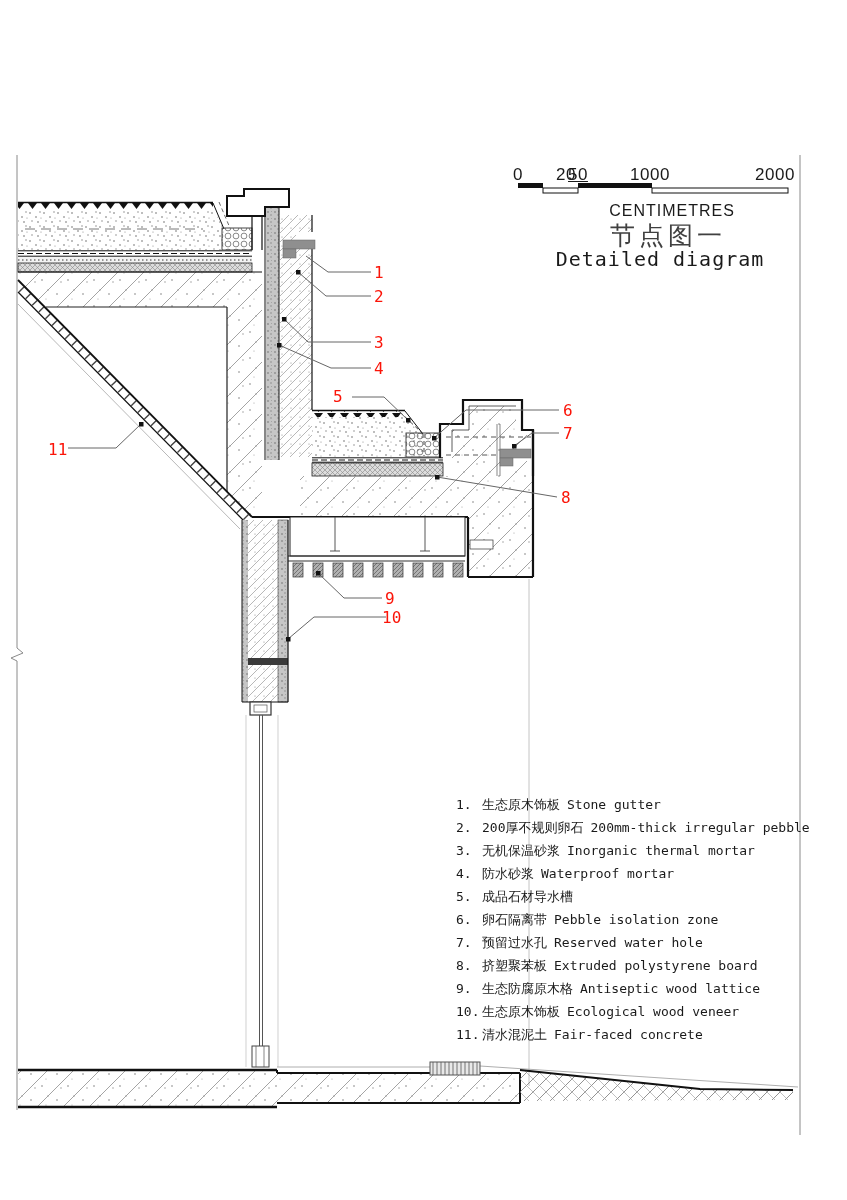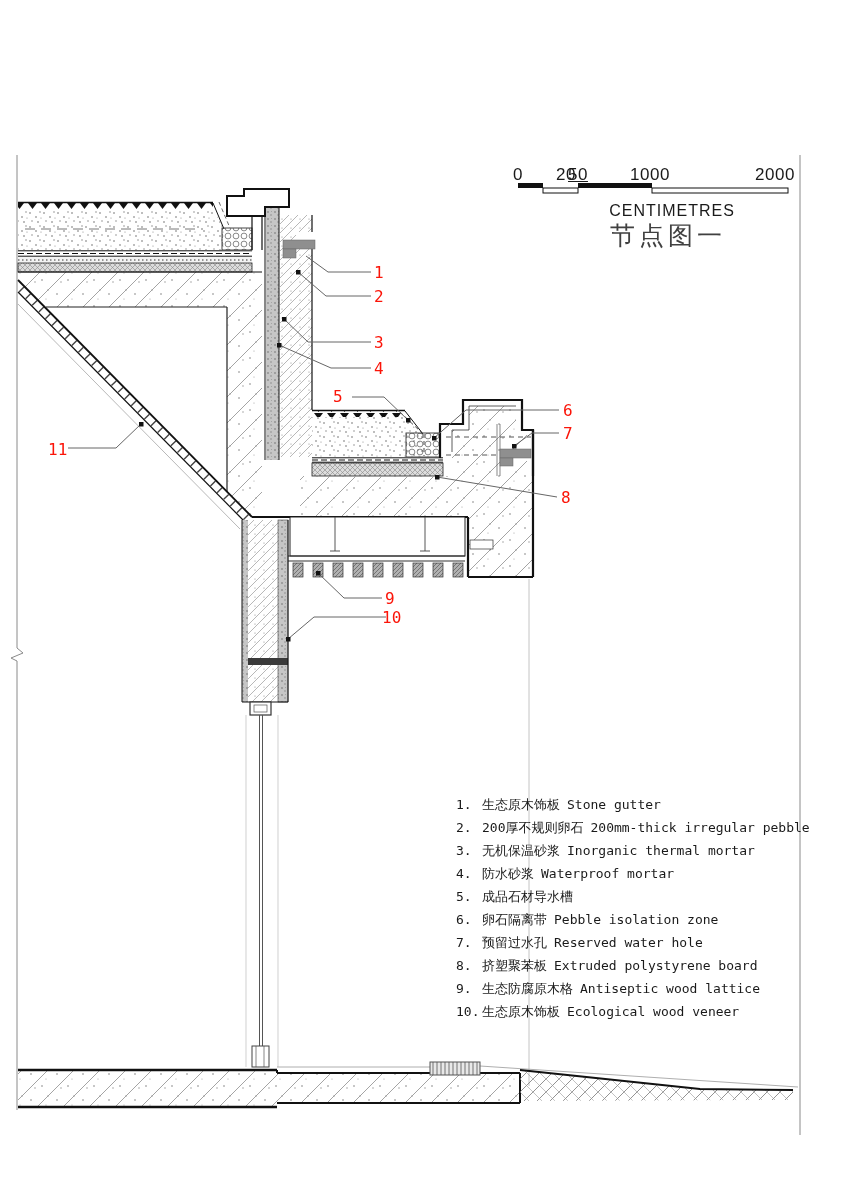--- a/index.html
+++ b/index.html
@@ -232,20 +232,21 @@
 </svg>
 
 <span class="ovl ctr scale-num" style="left:518px;top:165px;">0</span>
 <span class="ovl ctr scale-num" style="left:566px;top:165px;">20</span>
 <span class="ovl ctr scale-num" style="left:578px;top:165px;text-decoration:underline;">50</span>
 <span class="ovl ctr scale-num" style="left:650px;top:165px;">1000</span>
 <span class="ovl ctr scale-num" style="left:775px;top:165px;">2000</span>
 <span class="ovl ctr cm" style="left:648px;top:202px;margin-left:24px;">CENTIMETRES</span>
 
 <span class="ovl ctr title-zh" style="left:668px;top:219px;">节点图一</span>
+<span class="ovl ctr title-en" style="left:660px;top:247px;">Detailed diagram</span>
 
 <span class="ovl callout" style="left:374px;top:263px;">1</span>
 <span class="ovl callout" style="left:374px;top:287px;">2</span>
 <span class="ovl callout" style="left:374px;top:333px;">3</span>
 <span class="ovl callout" style="left:374px;top:359px;">4</span>
 <span class="ovl callout" style="left:333px;top:387px;">5</span>
 <span class="ovl callout" style="left:563px;top:401px;">6</span>
 <span class="ovl callout" style="left:563px;top:424px;">7</span>
 <span class="ovl callout" style="left:561px;top:488px;">8</span>
 <span class="ovl callout" style="left:385px;top:589px;">9</span>
@@ -295,15 +296,20 @@
   <div class="row">
         <span class="no">9.</span>
         <span class="zh">生态防腐原木格</span>
         <span class="en">Antiseptic wood lattice</span>
       </div>
   <div class="row">
         <span class="no">10.</span>
         <span class="zh">生态原木饰板</span>
         <span class="en">Ecological wood veneer</span>
       </div>
+  <div class="row">
+        <span class="no">11.</span>
+        <span class="zh">清水混泥土</span>
+        <span class="en">Fair-faced concrete</span>
+      </div>
 </div>
 
 </div>
 
 </body></html>

